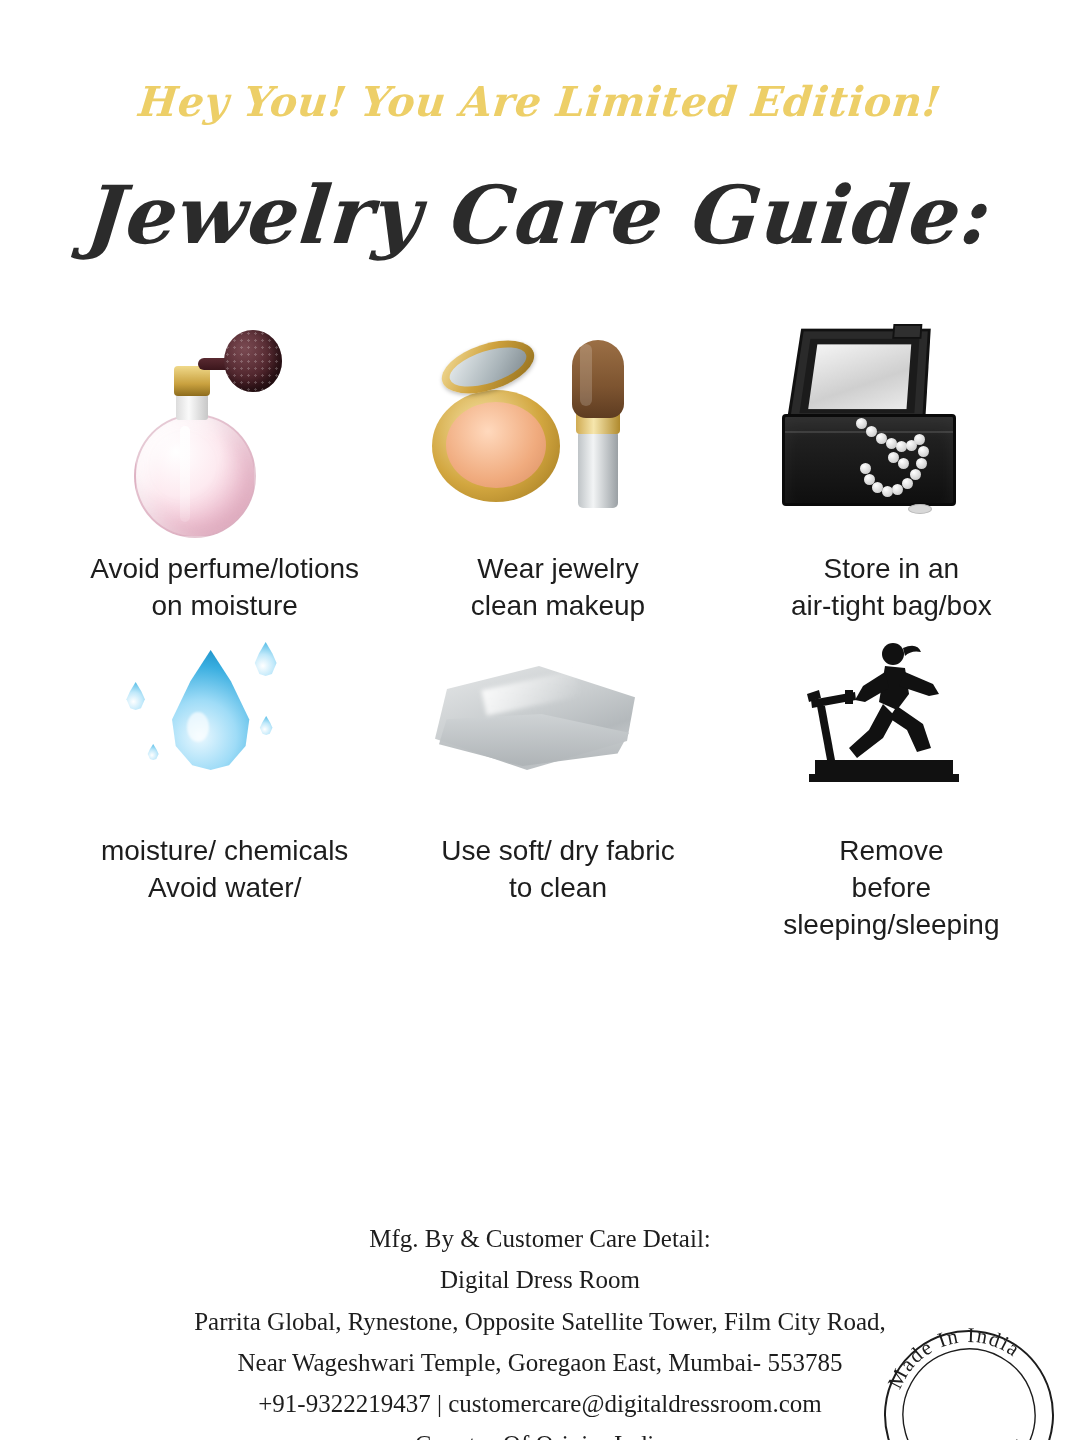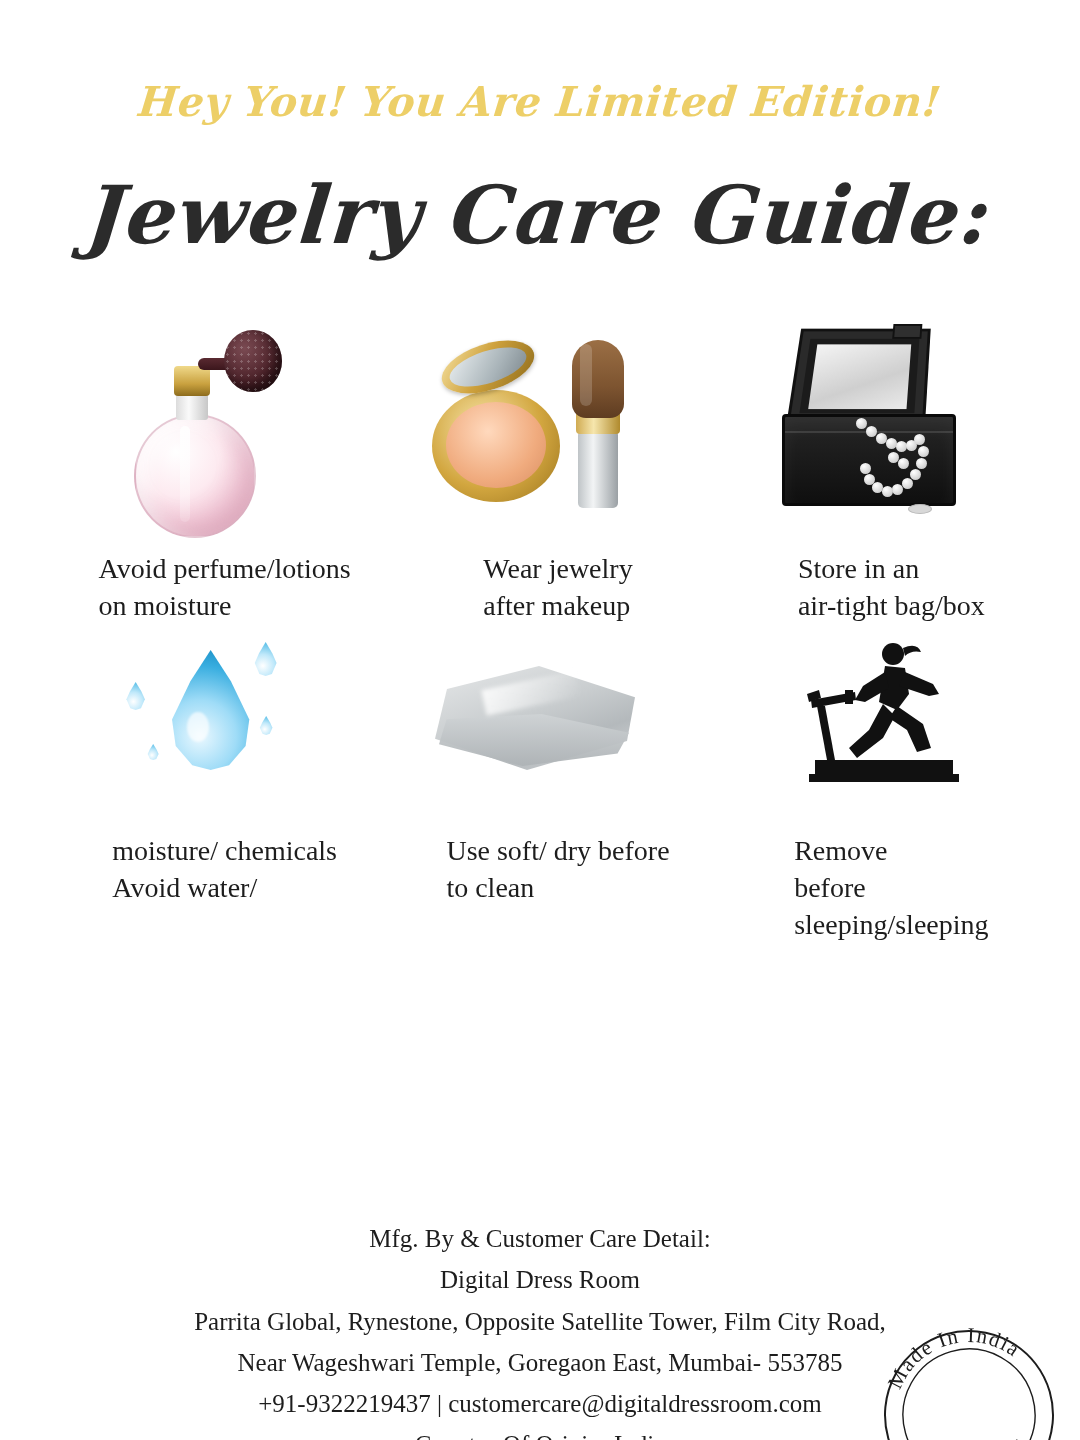--- a/index.html
+++ b/index.html
@@ -71,25 +71,25 @@
     height: 215px;
     display: flex;
     align-items: flex-end;
     justify-content: center;
     position: relative;
     width: 100%;
   }
 
   .tip-caption {
     margin-top: 14px;
-    text-align: left;
+    text-align: center;
     font-size: 28px;
     line-height: 1.32;
     color: #1d1d1d;
-    font-family: Liberation Serif, serif;
+    font-family: Liberation Sans, sans-serif;
     margin-left: 36px;
   }
 
   
   .row2 .tip-art { height: 175px; }
   .row2 .tip-caption { margin-top: 26px; }
 
   
   
   .perfume { position: relative; width: 190px; height: 215px; }
@@ -326,21 +326,21 @@
           <div class="lid">
               <div class="lid-inner"></div>
             </div>
           <div class="brush-handle"></div>
           <div class="ferrule"></div>
           <div class="bristles"></div>
         </div>
       </div>
       <div class="tip-caption">
         <div>Wear jewelry</div>
-        <div>after makeup</div>
+        <div>clean makeup</div>
       </div>
     </div>
 
     <div class="tip">
       <div class="tip-art">
         <div class="jbox">
           <div class="lid">
               <div class="mirror"></div>
               <div class="clasp"></div>
             </div>
@@ -392,21 +392,21 @@
 
     <div class="tip row2">
       <div class="tip-art">
         <div class="cloth">
           <div class="sheet"></div>
           <div class="fold"></div>
           <div class="hi"></div>
         </div>
       </div>
       <div class="tip-caption">
-        <div>Use soft/ dry before</div>
+        <div>Use soft/ dry fabric</div>
         <div>to clean</div>
       </div>
     </div>
 
     <div class="tip row2">
       <div class="tip-art">
         <div class="treadmill">
           <svg width="200" height="175" viewBox="0 0 200 175" xmlns="http://www.w3.org/2000/svg">
             <g fill="#111111">
 

